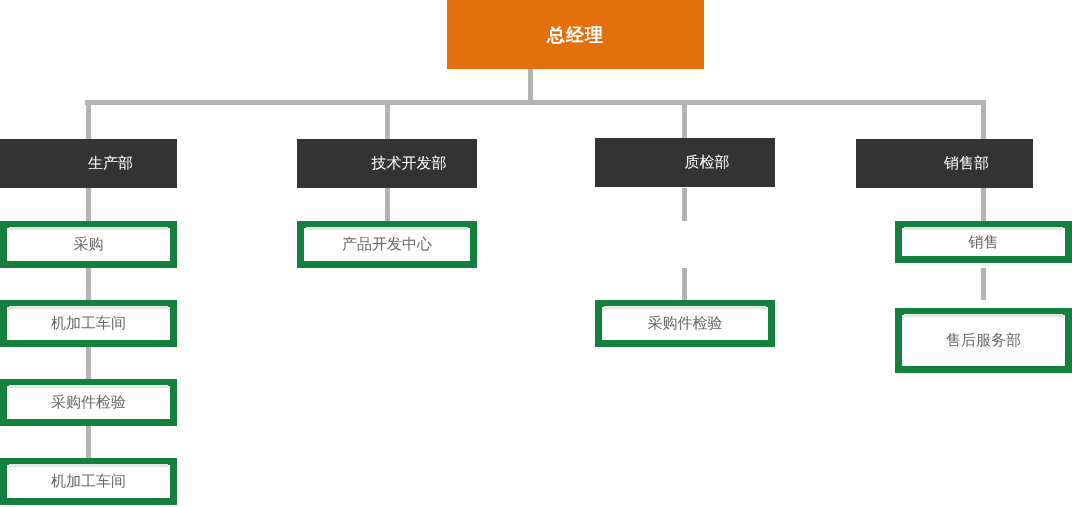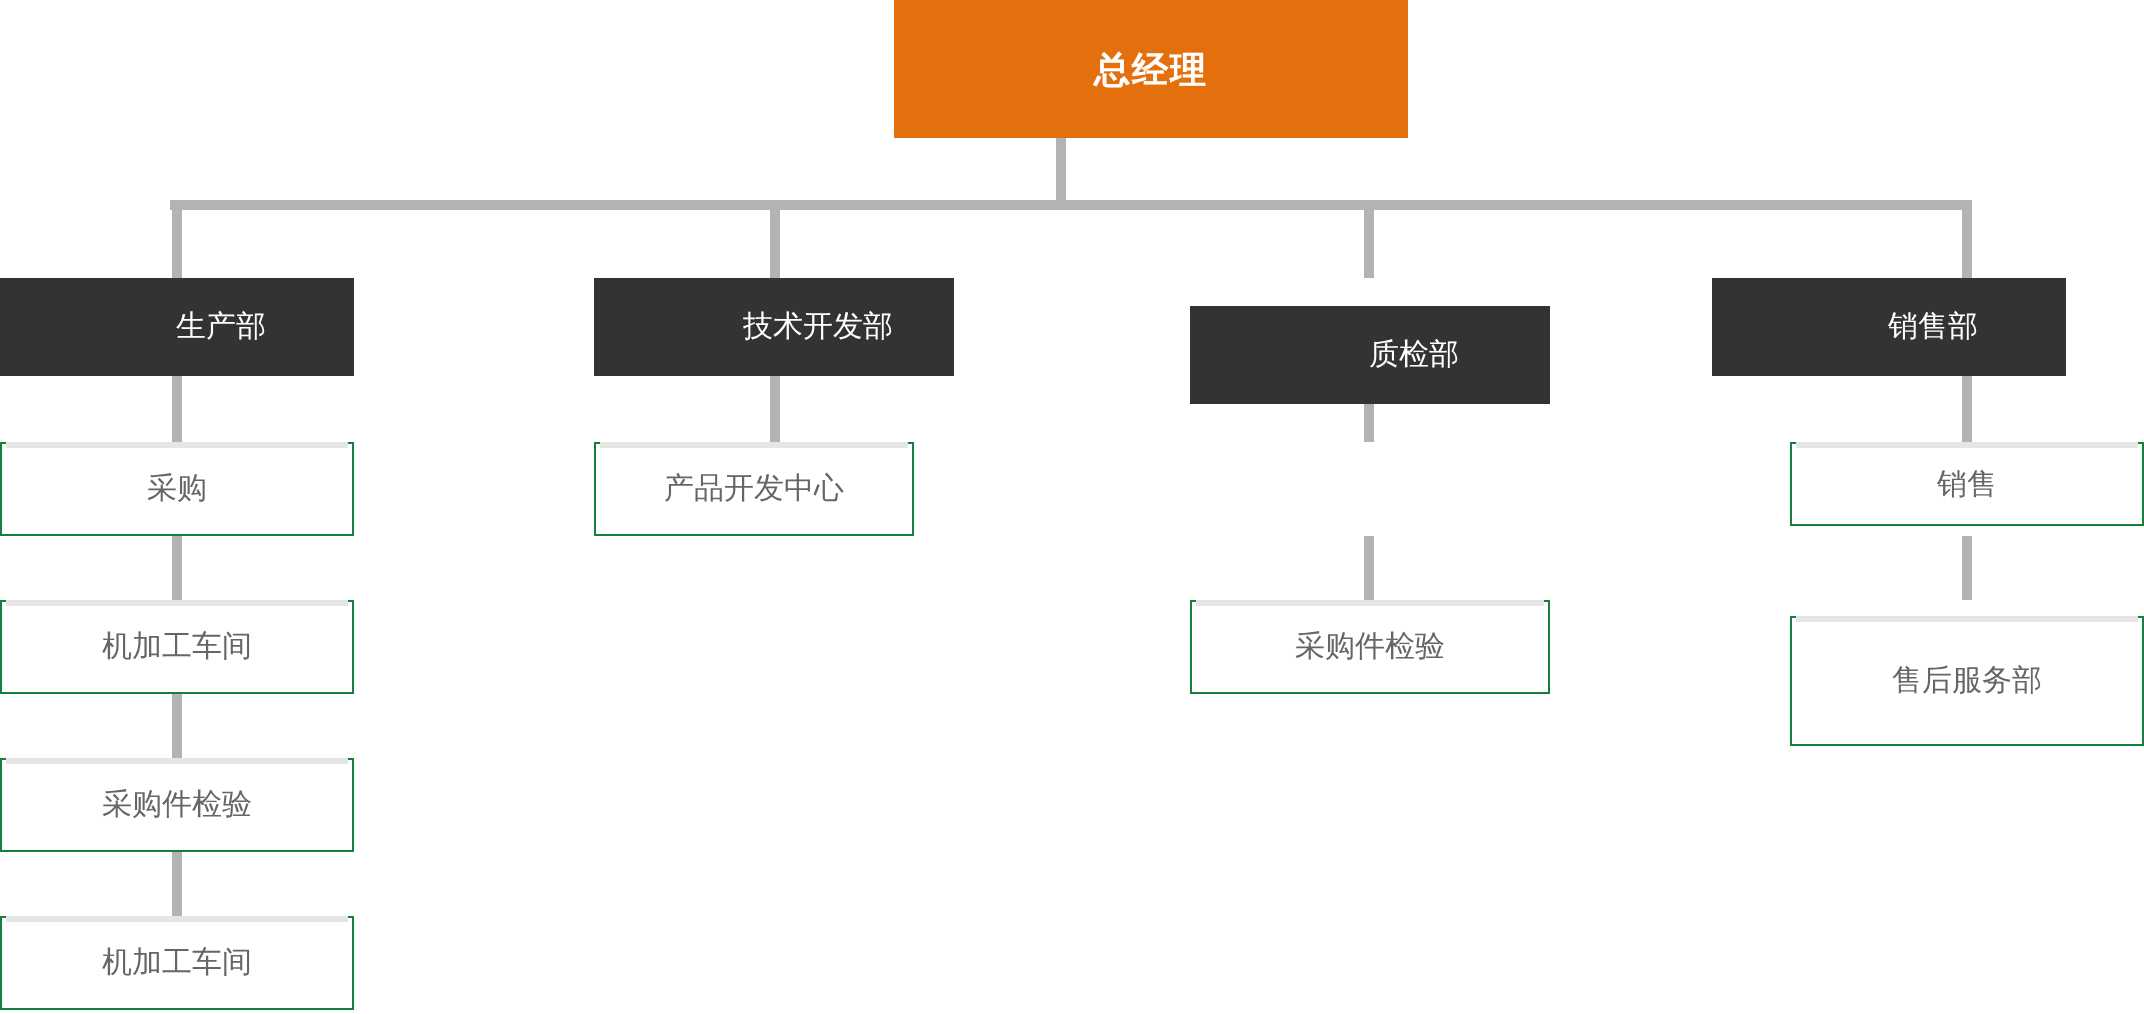--- a/index.html
+++ b/index.html
@@ -34,21 +34,21 @@
     background: #333333;
     color: #ffffff;
     font-size: 15px;
     font-weight: normal;
     padding-left: 44px;
   }
   .node-leaf {
     background: #ffffff;
     color: #666666;
     font-size: 15px;
-    border: 1px solid #15803d;
+    border: 7px solid #15803d;
   }
   .node-leaf::before {
     content: "";
     position: absolute;
     top: -1px;
     left: 2px;
     right: 2px;
     height: 3px;
     background: #e5e5e5;
   }
@@ -87,41 +87,41 @@
   <div class="node node-root" style="left:402px; top:0; width:257px; height:69px;margin-left:45px;">
     <span>总经理</span>
   </div>
 
   <div class="node node-dept" style="left:0; top:139px; width:177px; height:49px;">
     <span>生产部</span>
   </div>
   <div class="node node-dept" style="left:297px; top:139px; width:180px; height:49px;">
     <span>技术开发部</span>
   </div>
-  <div class="node node-dept" style="left:595px; top:153px; width:180px; height:49px;">
+  <div class="node node-dept" style="left:595px; top:138px; width:180px; height:49px;">
     <span>质检部</span>
   </div>
   <div class="node node-dept" style="left:856px; top:139px; width:177px; height:49px;">
     <span>销售部</span>
   </div>
 
   <div class="node node-leaf" style="left:0; top:221px; width:177px; height:47px;">
     <span>采购</span>
   </div>
   <div class="node node-leaf" style="left:0; top:300px; width:177px; height:47px;">
     <span>机加工车间</span>
   </div>
   <div class="node node-leaf" style="left:0; top:379px; width:177px; height:47px;">
     <span>采购件检验</span>
   </div>
   <div class="node node-leaf" style="left:0; top:458px; width:177px; height:47px;">
     <span>机加工车间</span>
   </div>
 
-  <div class="node node-leaf" style="left:297px; top:221px; width:160px; height:47px;text-align:center;">
+  <div class="node node-leaf" style="left:297px; top:221px; width:180px; height:47px;text-align:center;">
     <span>产品开发中心</span>
   </div>
 
   <div class="node node-leaf" style="left:595px; top:300px; width:180px; height:47px;">
     <span>采购件检验</span>
   </div>
 
   <div class="node node-leaf" style="left:895px; top:221px; width:177px; height:42px;">
     <span>销售</span>
   </div>

